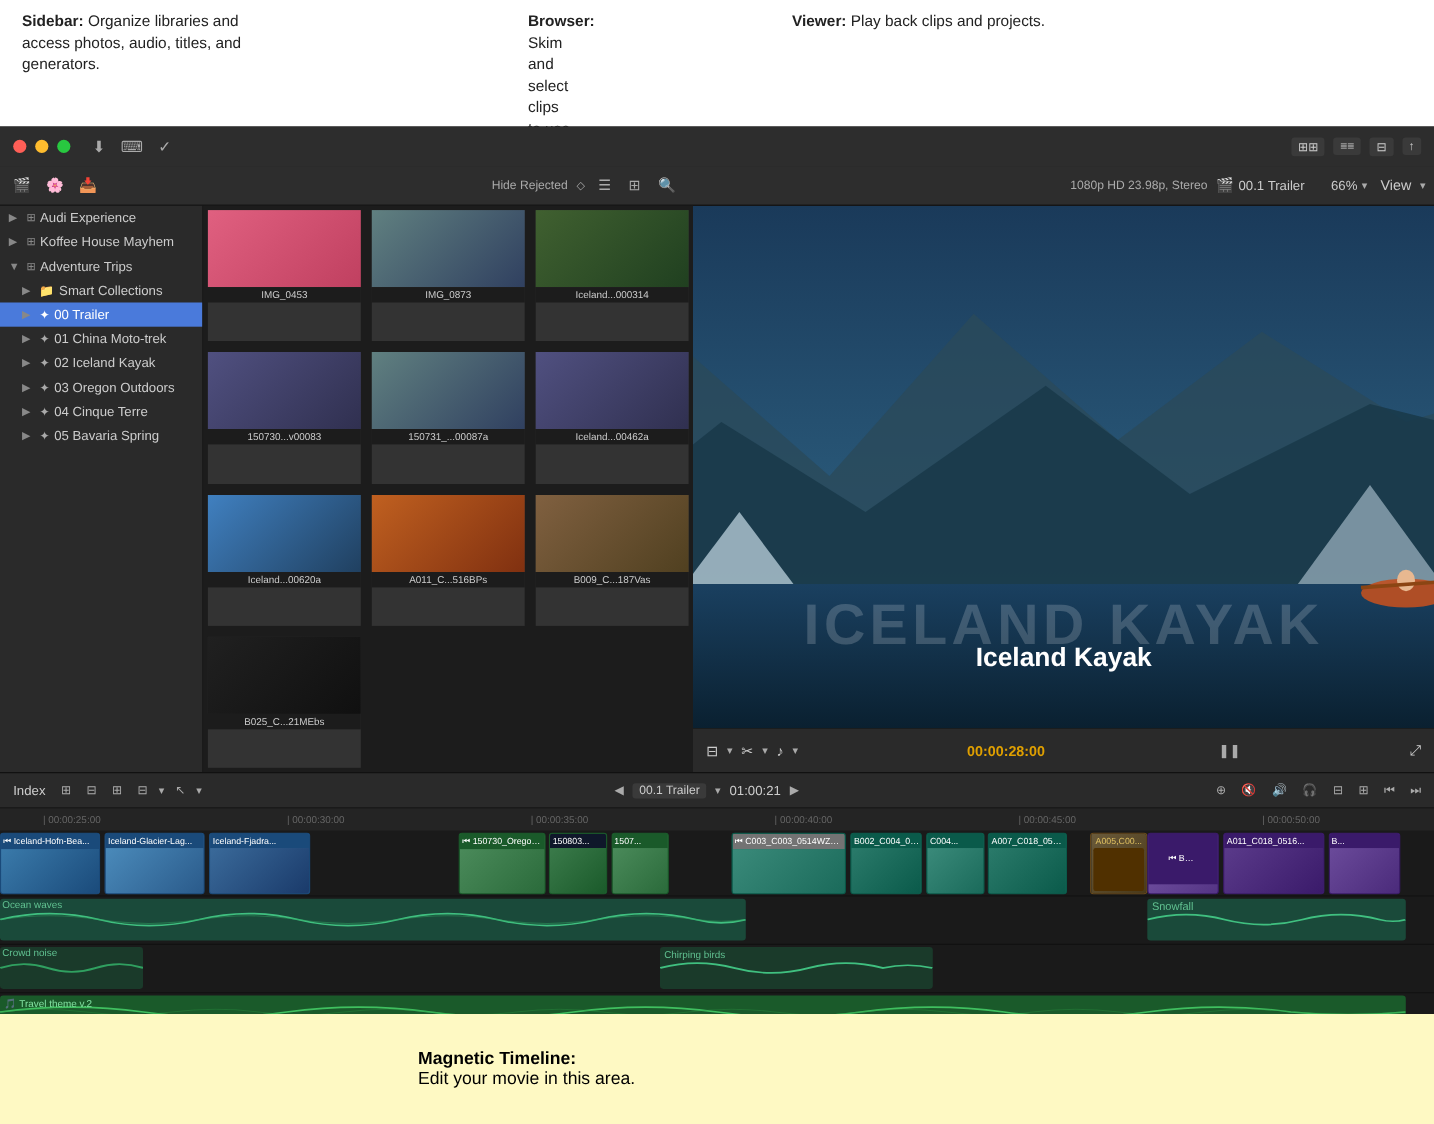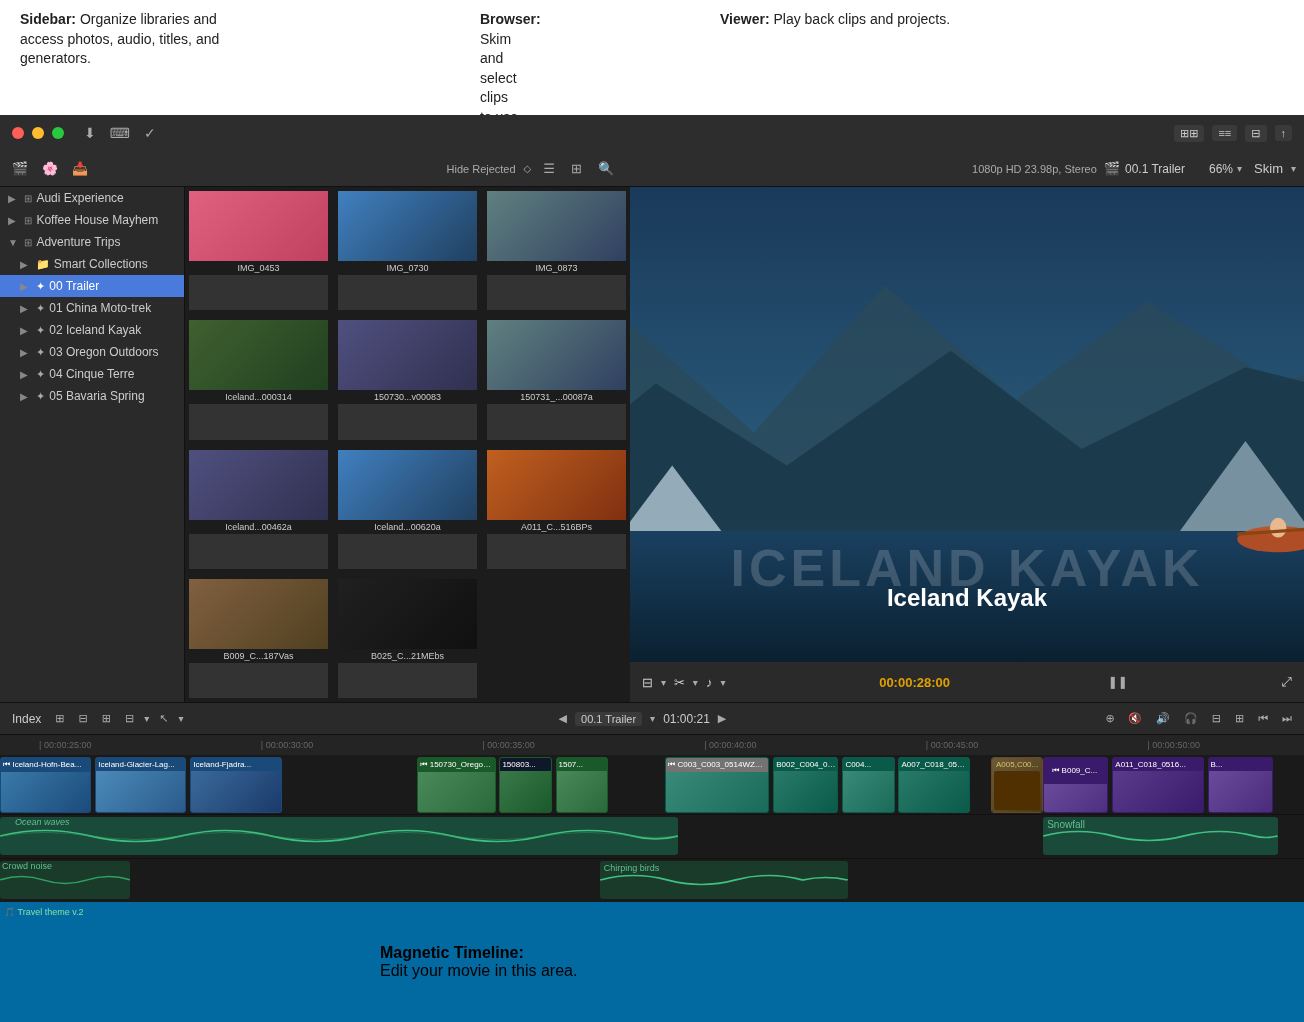--- a/index.html
+++ b/index.html
@@ -347,21 +347,21 @@
       <button class="toolbar-icon-btn">🔍</button>
     </div>
     <div class="toolbar-mid">
       <span style="font-size:11px; color:#aaa;">1080p HD 23.98p, Stereo</span>
     </div>
     <div style="display:flex; align-items:center; gap:4px; margin-left:auto;">
       <span style="color:#aaa; font-size:13px;">🎬</span>
       <span style="font-size:12px; color:#ccc;">00.1 Trailer</span>
       <span style="margin-left:20px; font-size:12px; color:#ccc;">66%</span>
       <span style="color:#aaa; font-size:10px;">▾</span>
-      <button class="toolbar-icon-btn" style="margin-left:4px; color:#ccc;">Skim</button>
+      <button class="toolbar-icon-btn" style="margin-left:4px; color:#ccc;">View</button>
       <span style="color:#aaa; font-size:10px;">▾</span>
     </div>
   </div>
 
   <div class="content-area">
 
     <div class="sidebar">
       <div class="sidebar-item">
         <span class="sidebar-icon">▶</span>
         <span class="sidebar-grid-icon">⊞</span>
@@ -413,24 +413,20 @@
         <span style="font-size:12px;">05 Bavaria Spring</span>
       </div>
     </div>
 
     <div class="browser">
       <div class="browser-grid">
 
         <div class="browser-cell">
           <div class="browser-thumb-placeholder thumb-pink"></div>
           <div class="browser-label">IMG_0453</div>
-        </div>
-        <div class="browser-cell">
-          <div class="browser-thumb-placeholder thumb-blue"></div>
-          <div class="browser-label">IMG_0730</div>
         </div>
         <div class="browser-cell">
           <div class="browser-thumb-placeholder thumb-mountain"></div>
           <div class="browser-label">IMG_0873</div>
         </div>
 
         <div class="browser-cell">
           <div class="browser-thumb-placeholder thumb-green"></div>
           <div class="browser-label">Iceland...000314</div>
         </div>
@@ -614,37 +610,37 @@
           </div>
 
           <div style="position:absolute; left:76%; width:4%; top:2px; height:56px; background:#8a6a2a; border-radius:3px; overflow:hidden; border:1px solid #6a4a1a;">
             <div style="height:100%; background:linear-gradient(135deg,#6a5a3a,#4a3a1a); display:flex; flex-direction:column; align-items:center; justify-content:flex-start; padding:2px;">
               <span style="font-size:8px; color:#e0c060;">A005,C00...</span>
               <div style="width:100%; height:40px; background:#503000; margin-top:2px; border-radius:2px;"></div>
             </div>
           </div>
 
           <div style="position:absolute; left:80%; width:5%; top:2px; height:56px; background:#4a2a7a; border-radius:3px; overflow:hidden; border:1px solid #3a1a6a;">
-            <div style="font-size:8px; color:white; padding:8px; background:#3a1a6a; white-space:nowrap; overflow:hidden; text-overflow:ellipsis;">⏮ B009_C...</div>
+            <div style="font-size:8px; color:white; padding:18px; background:#3a1a6a; white-space:nowrap; overflow:hidden; text-overflow:ellipsis;">⏮ B009_C...</div>
             <div style="height:42px; background:linear-gradient(135deg,#6a4a9a,#4a2a7a);"></div>
           </div>
           <div style="position:absolute; left:85.3%; width:7%; top:2px; height:56px; background:#4a2a7a; border-radius:3px; overflow:hidden; border:1px solid #3a1a6a;">
             <div style="font-size:8px; color:white; padding:2px; background:#3a1a6a; white-space:nowrap; overflow:hidden; text-overflow:ellipsis;">A011_C018_0516...</div>
             <div style="height:42px; background:linear-gradient(135deg,#5a3a8a,#3a1a6a);"></div>
           </div>
           <div style="position:absolute; left:92.6%; width:5%; top:2px; height:56px; background:#4a2a7a; border-radius:3px; overflow:hidden; border:1px solid #3a1a6a;">
             <div style="font-size:8px; color:white; padding:2px; background:#3a1a6a; white-space:nowrap; overflow:hidden; text-overflow:ellipsis;">B...</div>
             <div style="height:42px; background:linear-gradient(135deg,#6a4a9a,#4a2a7a);"></div>
           </div>
         </div>
       </div>
 
       <div class="track-row audio" style="position:relative;">
         <div class="track-content">
-          <span style="position:absolute; left:15px; top:2px; font-size:9px; color:#60c090; z-index:5;font-style:italic;">Ocean waves</span>
+          <span style="position:absolute; left:2px; top:2px; font-size:9px; color:#60c090; z-index:5;">Ocean waves</span>
           <div style="position:absolute; left:0%; width:52%; top:2px; height:38px; background:#1a4a3a; border-radius:3px; overflow:hidden;">
             <svg width="100%" height="100%" viewBox="0 0 300 38" preserveAspectRatio="none">
               <path d="M0,19 Q20,8 40,19 Q60,30 80,19 Q100,8 120,19 Q140,30 160,19 Q180,8 200,19 Q220,30 240,19 Q260,8 280,19 Q290,25 300,19" stroke="#40c080" stroke-width="1.5" fill="none"></path>
               <path d="M0,19 Q20,12 40,19 Q60,26 80,19 Q100,12 120,19 Q140,26 160,19 Q180,12 200,19 Q220,26 240,19 Q260,12 280,19 Q290,22 300,19" stroke="#30a060" stroke-width="1" fill="none" opacity="0.5"></path>
             </svg>
           </div>
           <div style="position:absolute; left:80%; width:18%; top:2px; height:38px; background:#1a4a3a; border-radius:3px; overflow:hidden;">
             <span style="position:absolute; top:2px; left:4px; font-size:10px; color:#60c090;">Snowfall</span>
             <svg width="100%" height="100%" viewBox="0 0 100 38" preserveAspectRatio="none">
               <path d="M0,19 Q15,10 30,19 Q45,28 60,19 Q75,10 90,19 Q95,22 100,19" stroke="#40c080" stroke-width="1.5" fill="none"></path>
@@ -680,19 +676,19 @@
             </svg>
           </div>
         </div>
       </div>
 
     </div>
   </div>
 
 </div>
 
-<div style="position:fixed; bottom:0; left:0; right:0; height:120px; background:#0369a1; display:flex; align-items:center; padding:0 380px;">
+<div style="position:fixed; bottom:0; left:0; right:0; height:100px; background:#fef9c3; display:flex; align-items:center; padding:0 380px;">
   <p>
     <strong>Magnetic Timeline:</strong>
     <br>
     <span>Edit your movie in this area.</span>
   </p>
 </div>
 
 </body></html>

